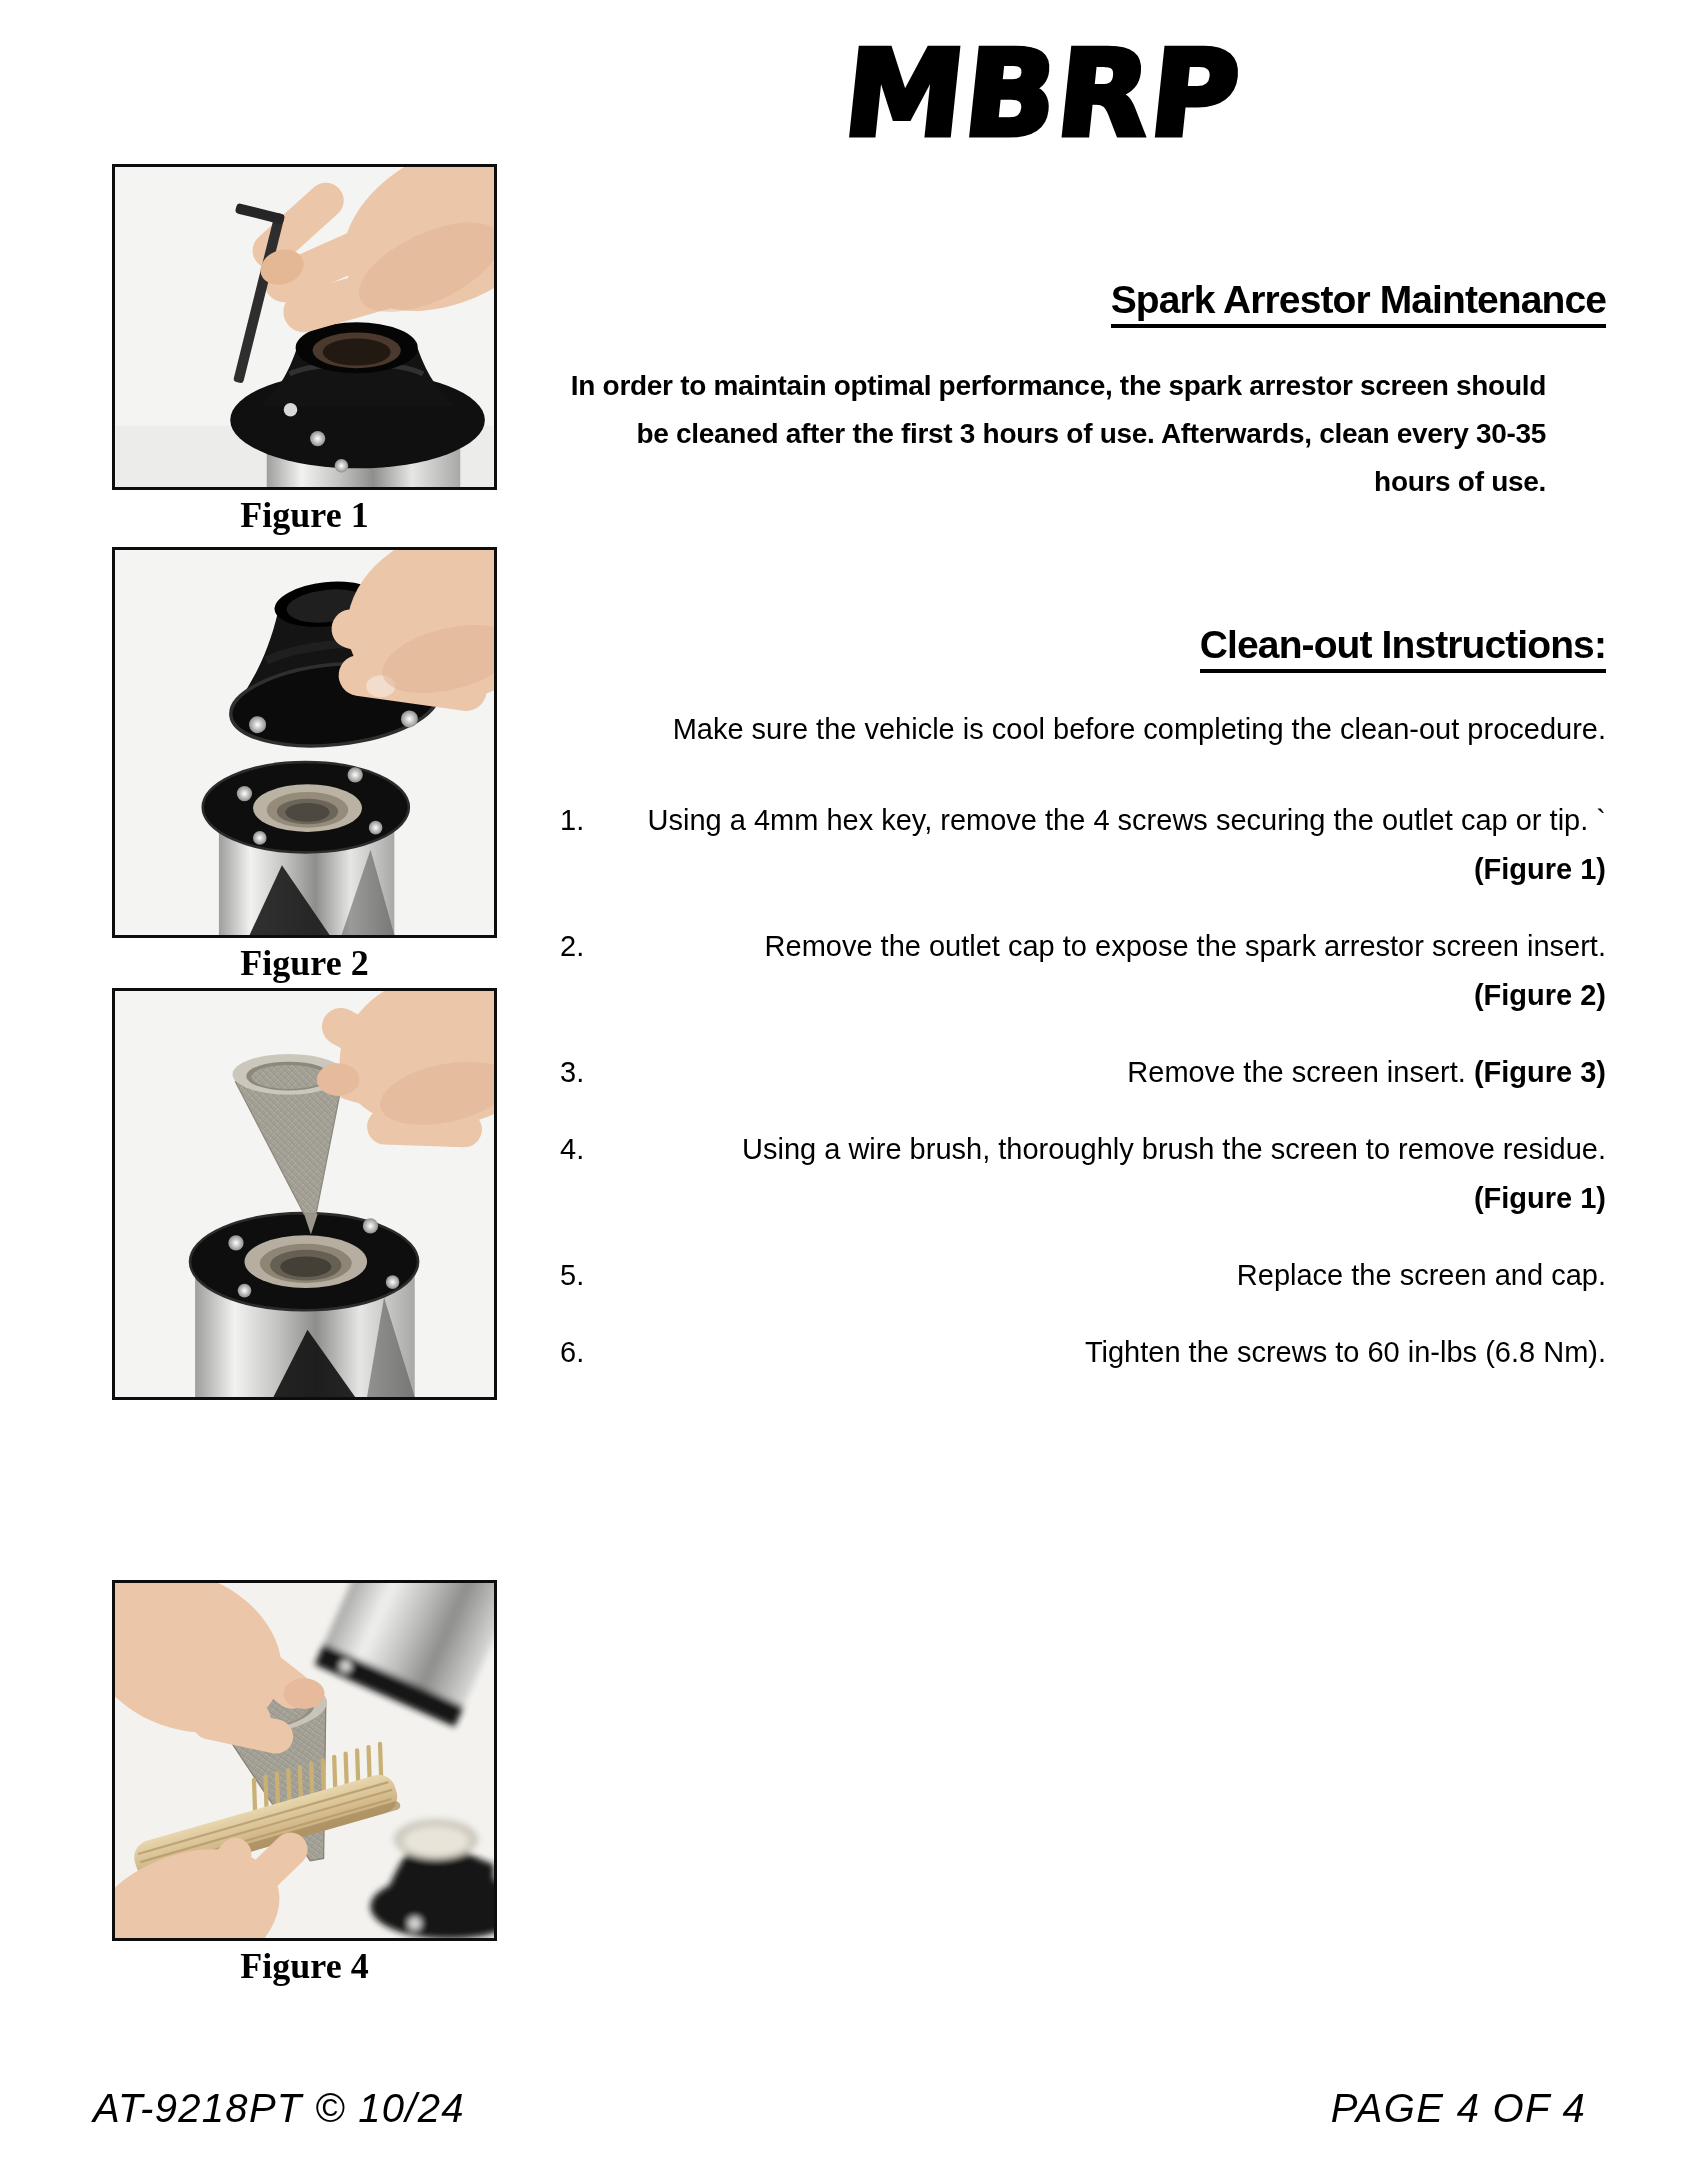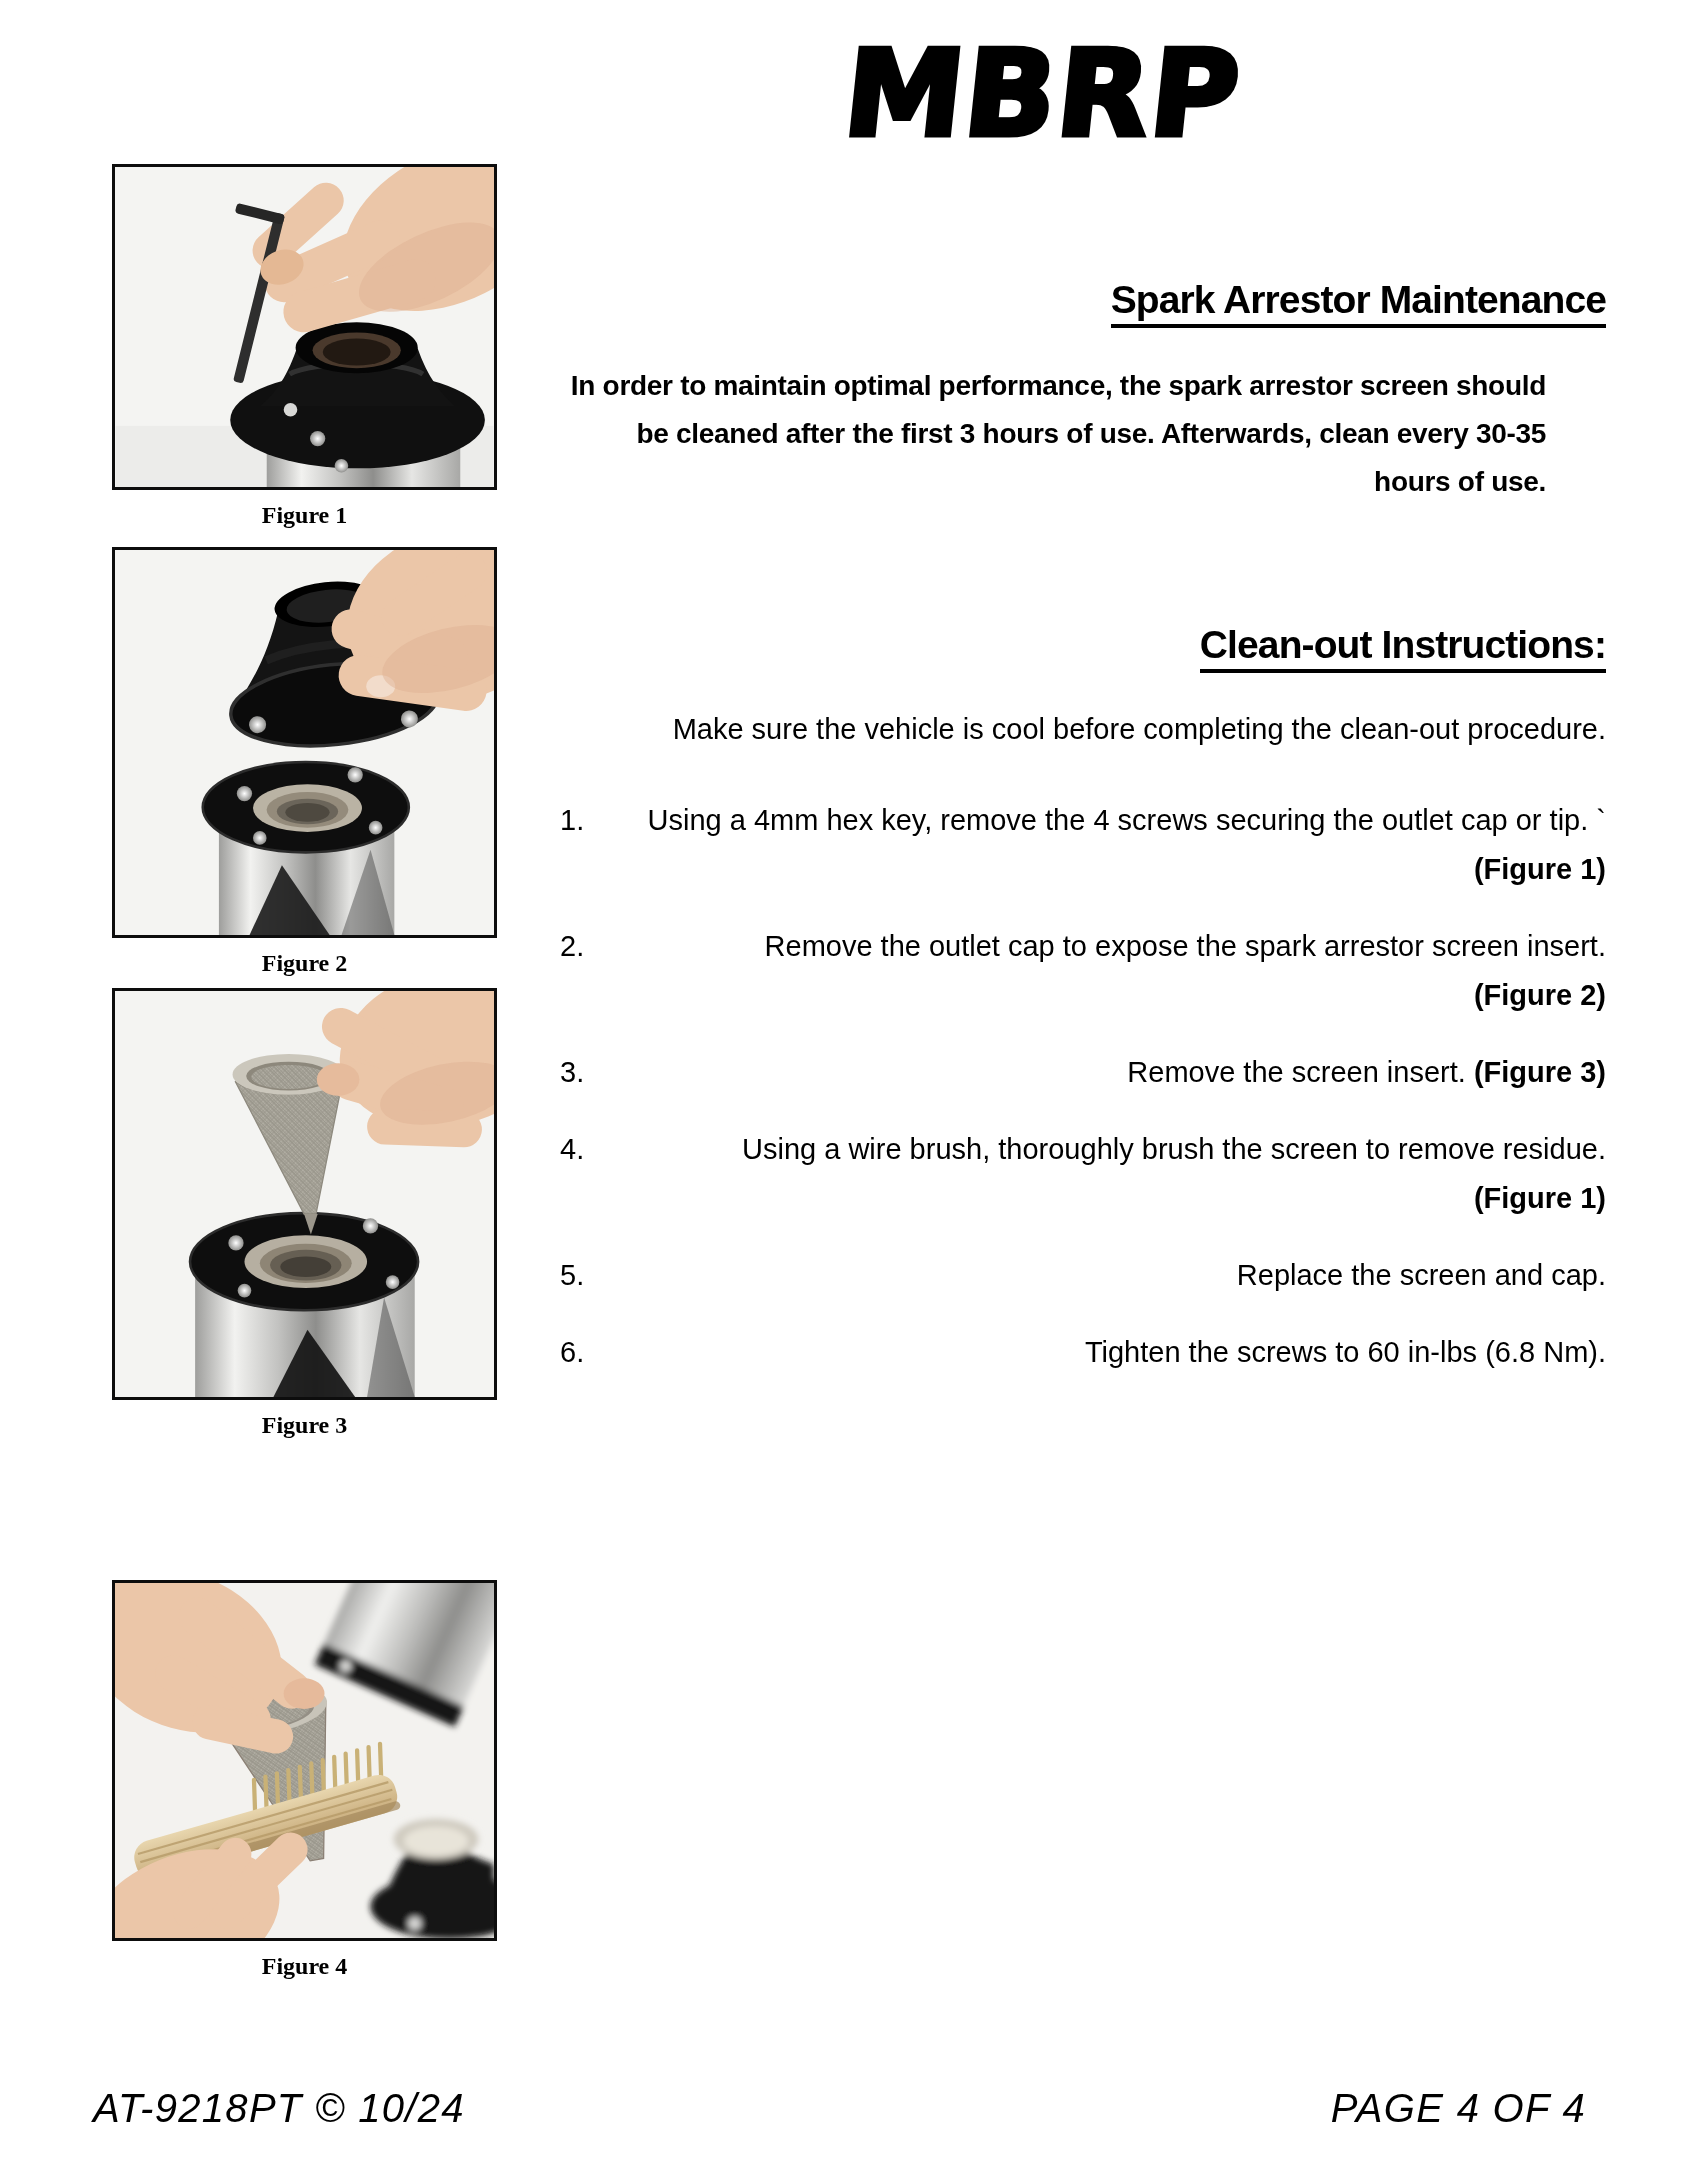--- a/index.html
+++ b/index.html
@@ -23,21 +23,21 @@
   #fig1 { top:164px; } #fig2 { top:547px; } #fig3 { top:988px; } #fig4 { top:1580px; }
   .photo {
     width:385px; border:3.5px solid #0d0d0d; box-sizing:border-box;
     background:#f4f4f2; overflow:hidden;
   }
   #fig1 .photo { height:326px; } #fig2 .photo { height:391px; }
   #fig3 .photo { height:412px; } #fig4 .photo { height:361px; }
   .photo svg { display:block; width:100%; height:100%; }
   figcaption {
     text-align:center; font-family:"Liberation Serif", serif; font-weight:bold;
-    font-size:24px; margin-top:3.5px; line-height:42px;
+    font-size:36px; margin-top:3.5px; line-height:42px;
   }
 
   
   .text-col { position:absolute; left:560px; top:277px; width:1046px;text-align:right; }
   h1, h2 { margin:0; font-size:39px; line-height:45px; font-weight:bold; letter-spacing:-0.9px; }
   h2 { margin-top:116px; }
   .u { border-bottom:4.3px solid #000; padding-bottom:2.6px; }
   .bold-body {
     margin:40px 0 0 0; width:986px;
     font-size:28px; font-weight:bold; line-height:48px; letter-spacing:-0.3px;
@@ -217,21 +217,20 @@
         <g fill="#ebc6a8">
           <ellipse cx="392" cy="66" rx="130" ry="92" transform="rotate(-14 392 66)"></ellipse>
           <rect x="236" y="48" width="165" height="44" rx="22" transform="rotate(28 318 70)"></rect>
           <rect x="252" y="98" width="160" height="46" rx="23" transform="rotate(16 332 121)"></rect>
           <rect x="296" y="140" width="135" height="42" rx="21" transform="rotate(2 363 161)"></rect>
           <ellipse cx="262" cy="104" rx="25" ry="19" fill="#e6bb9c"></ellipse>
           <ellipse cx="388" cy="120" rx="78" ry="34" fill="#dfb193" opacity="0.5" transform="rotate(-12 388 120)"></ellipse>
         </g>
       </svg>
     </div>
-    <figcaption>Figure 3</figcaption>
   </figure>
 
   <figure class="fig" id="fig4">
     <div class="photo">
       <svg viewBox="0 0 445 417">
         <defs>
           <linearGradient id="ch4" x1="0" y1="0" x2="1" y2="0">
             <stop offset="0" stop-color="#a8a8a6"></stop>
               <stop offset="0.25" stop-color="#f0f0ee"></stop>
             <stop offset="0.5" stop-color="#bdbdbb"></stop>

